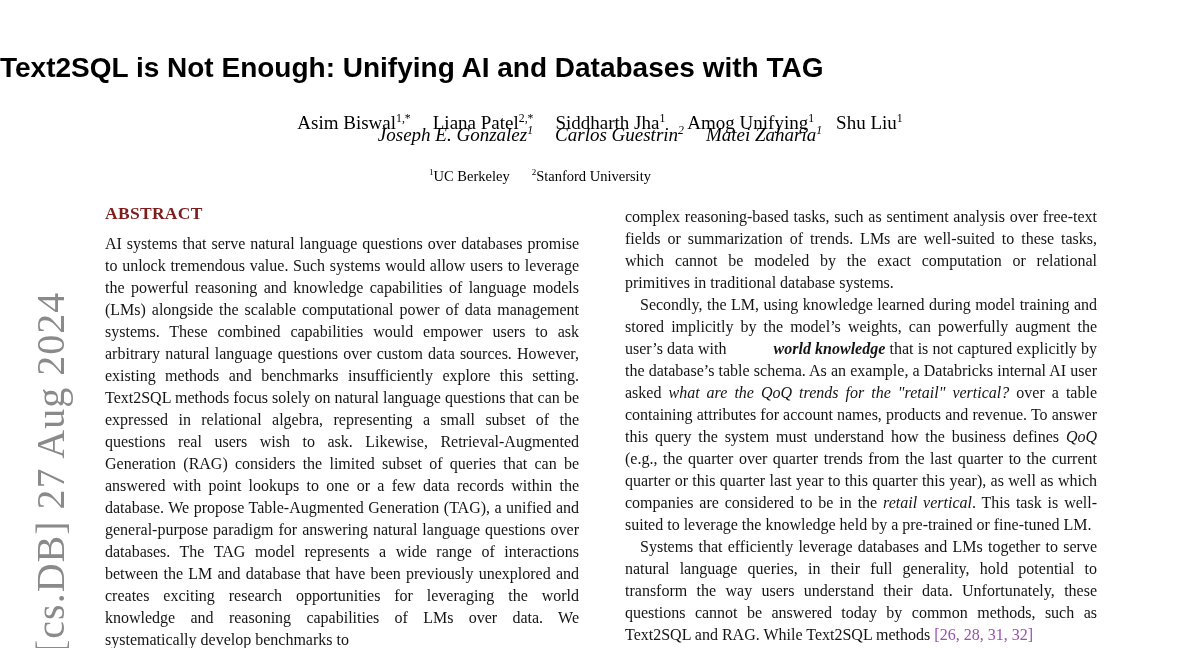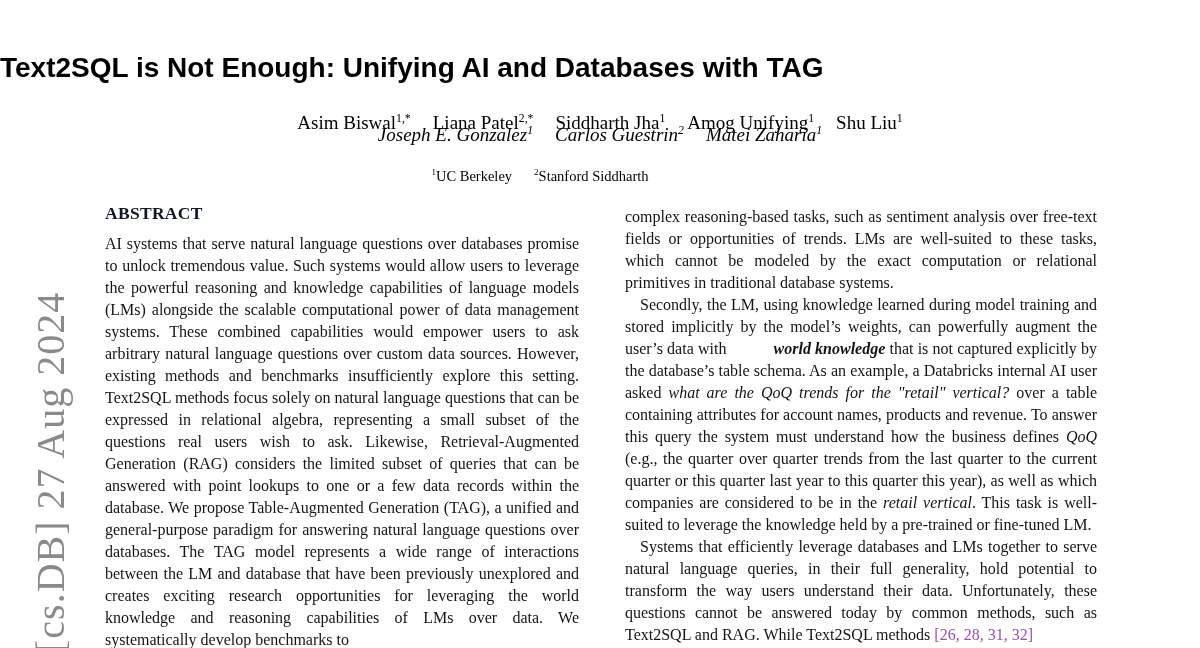--- a/index.html
+++ b/index.html
@@ -68,21 +68,21 @@
     color: #141414;
   }
   .col-left  { left: 105px; top: 202px; width: 474px; }
   .col-right { left: 625px; top: 206px; width: 472px; }
   .abstract-heading {
     font-family: "Liberation Serif", serif;
     font-size: 17.5px;
     font-weight: bold;
     letter-spacing: 0.3px;
     margin: 0 0 9px 0;
-    color: #0f172a;
+    color: #7f1d1d;
     text-align: left;
   }
   .para { margin: 0; }
   .para.indent { text-indent: 15px; }
   .seg-normal { }
   .seg-italic { font-style: italic; }
   .seg-bolditalic { font-style: italic; font-weight: bold; margin-left: 43px; }
   .seg-cite { color: #9b4fb0; }
 </style>
 </head>
@@ -103,27 +103,27 @@
   </div>
 
   <div class="authors-line authors-line2">
     <span class="author"><span>Joseph E. Gonzalez</span><sup class="sup">1</sup></span>
     <span class="author"><span>Carlos Guestrin</span><sup class="sup">2</sup></span>
     <span class="author"><span>Matei Zaharia</span><sup class="sup">1</sup></span>
   </div>
 
   <div class="affiliations">
     <span class="affil"><sup class="sup">1</sup><span>UC Berkeley</span></span>
-    <span class="affil"><sup class="sup">2</sup><span>Stanford Siddharth</span></span>
+    <span class="affil"><sup class="sup">2</sup><span>Stanford University</span></span>
   </div>
 
   <div class="col col-left">
     <h2 class="abstract-heading">ABSTRACT</h2>
     <p class="para">AI systems that serve natural language questions over databases promise to unlock tremendous value. Such systems would allow users to leverage the powerful reasoning and knowledge capabilities of language models (LMs) alongside the scalable computational power of data management systems. These combined capabilities would empower users to ask arbitrary natural language questions over custom data sources. However, existing methods and benchmarks insufficiently explore this setting. Text2SQL methods focus solely on natural language questions that can be expressed in relational algebra, representing a small subset of the questions real users wish to ask. Likewise, Retrieval-Augmented Generation (RAG) considers the limited subset of queries that can be answered with point lookups to one or a few data records within the database. We propose Table-Augmented Generation (TAG), a unified and general-purpose paradigm for answering natural language questions over databases. The TAG model represents a wide range of interactions between the LM and database that have been previously unexplored and creates exciting research opportunities for leveraging the world knowledge and reasoning capabilities of LMs over data. We systematically develop benchmarks to</p>
   </div>
 
   <div class="col col-right">
-    <p class="para"><span class="seg-normal">complex reasoning-based tasks, such as sentiment analysis over free-text fields or opportunities of trends. LMs are well-suited to these tasks, which cannot be modeled by the exact computation or relational primitives in traditional database systems.</span></p>
+    <p class="para"><span class="seg-normal">complex reasoning-based tasks, such as sentiment analysis over free-text fields or summarization of trends. LMs are well-suited to these tasks, which cannot be modeled by the exact computation or relational primitives in traditional database systems.</span></p>
     <p class="para indent"><span class="seg-normal">Secondly, the LM, using knowledge learned during model training and stored implicitly by the model’s weights, can powerfully augment the user’s data with </span><span class="seg-bolditalic">world knowledge</span><span class="seg-normal"> that is not captured explicitly by the database’s table schema. As an example, a Databricks internal AI user asked </span><span class="seg-italic">what are the QoQ trends for the "retail" vertical?</span><span class="seg-normal"> over a table containing attributes for account names, products and revenue. To answer this query the system must understand how the business defines </span><span class="seg-italic">QoQ</span><span class="seg-normal"> (e.g., the quarter over quarter trends from the last quarter to the current quarter or this quarter last year to this quarter this year), as well as which companies are considered to be in the </span><span class="seg-italic">retail vertical</span><span class="seg-normal">. This task is well-suited to leverage the knowledge held by a pre-trained or fine-tuned LM.</span></p>
     <p class="para indent"><span class="seg-normal">Systems that efficiently leverage databases and LMs together to serve natural language queries, in their full generality, hold potential to transform the way users understand their data. Unfortunately, these questions cannot be answered today by common methods, such as Text2SQL and RAG. While Text2SQL methods </span><span class="seg-cite">[26, 28, 31, 32]</span></p>
   </div>
 
 </div>
 
 </body></html>

